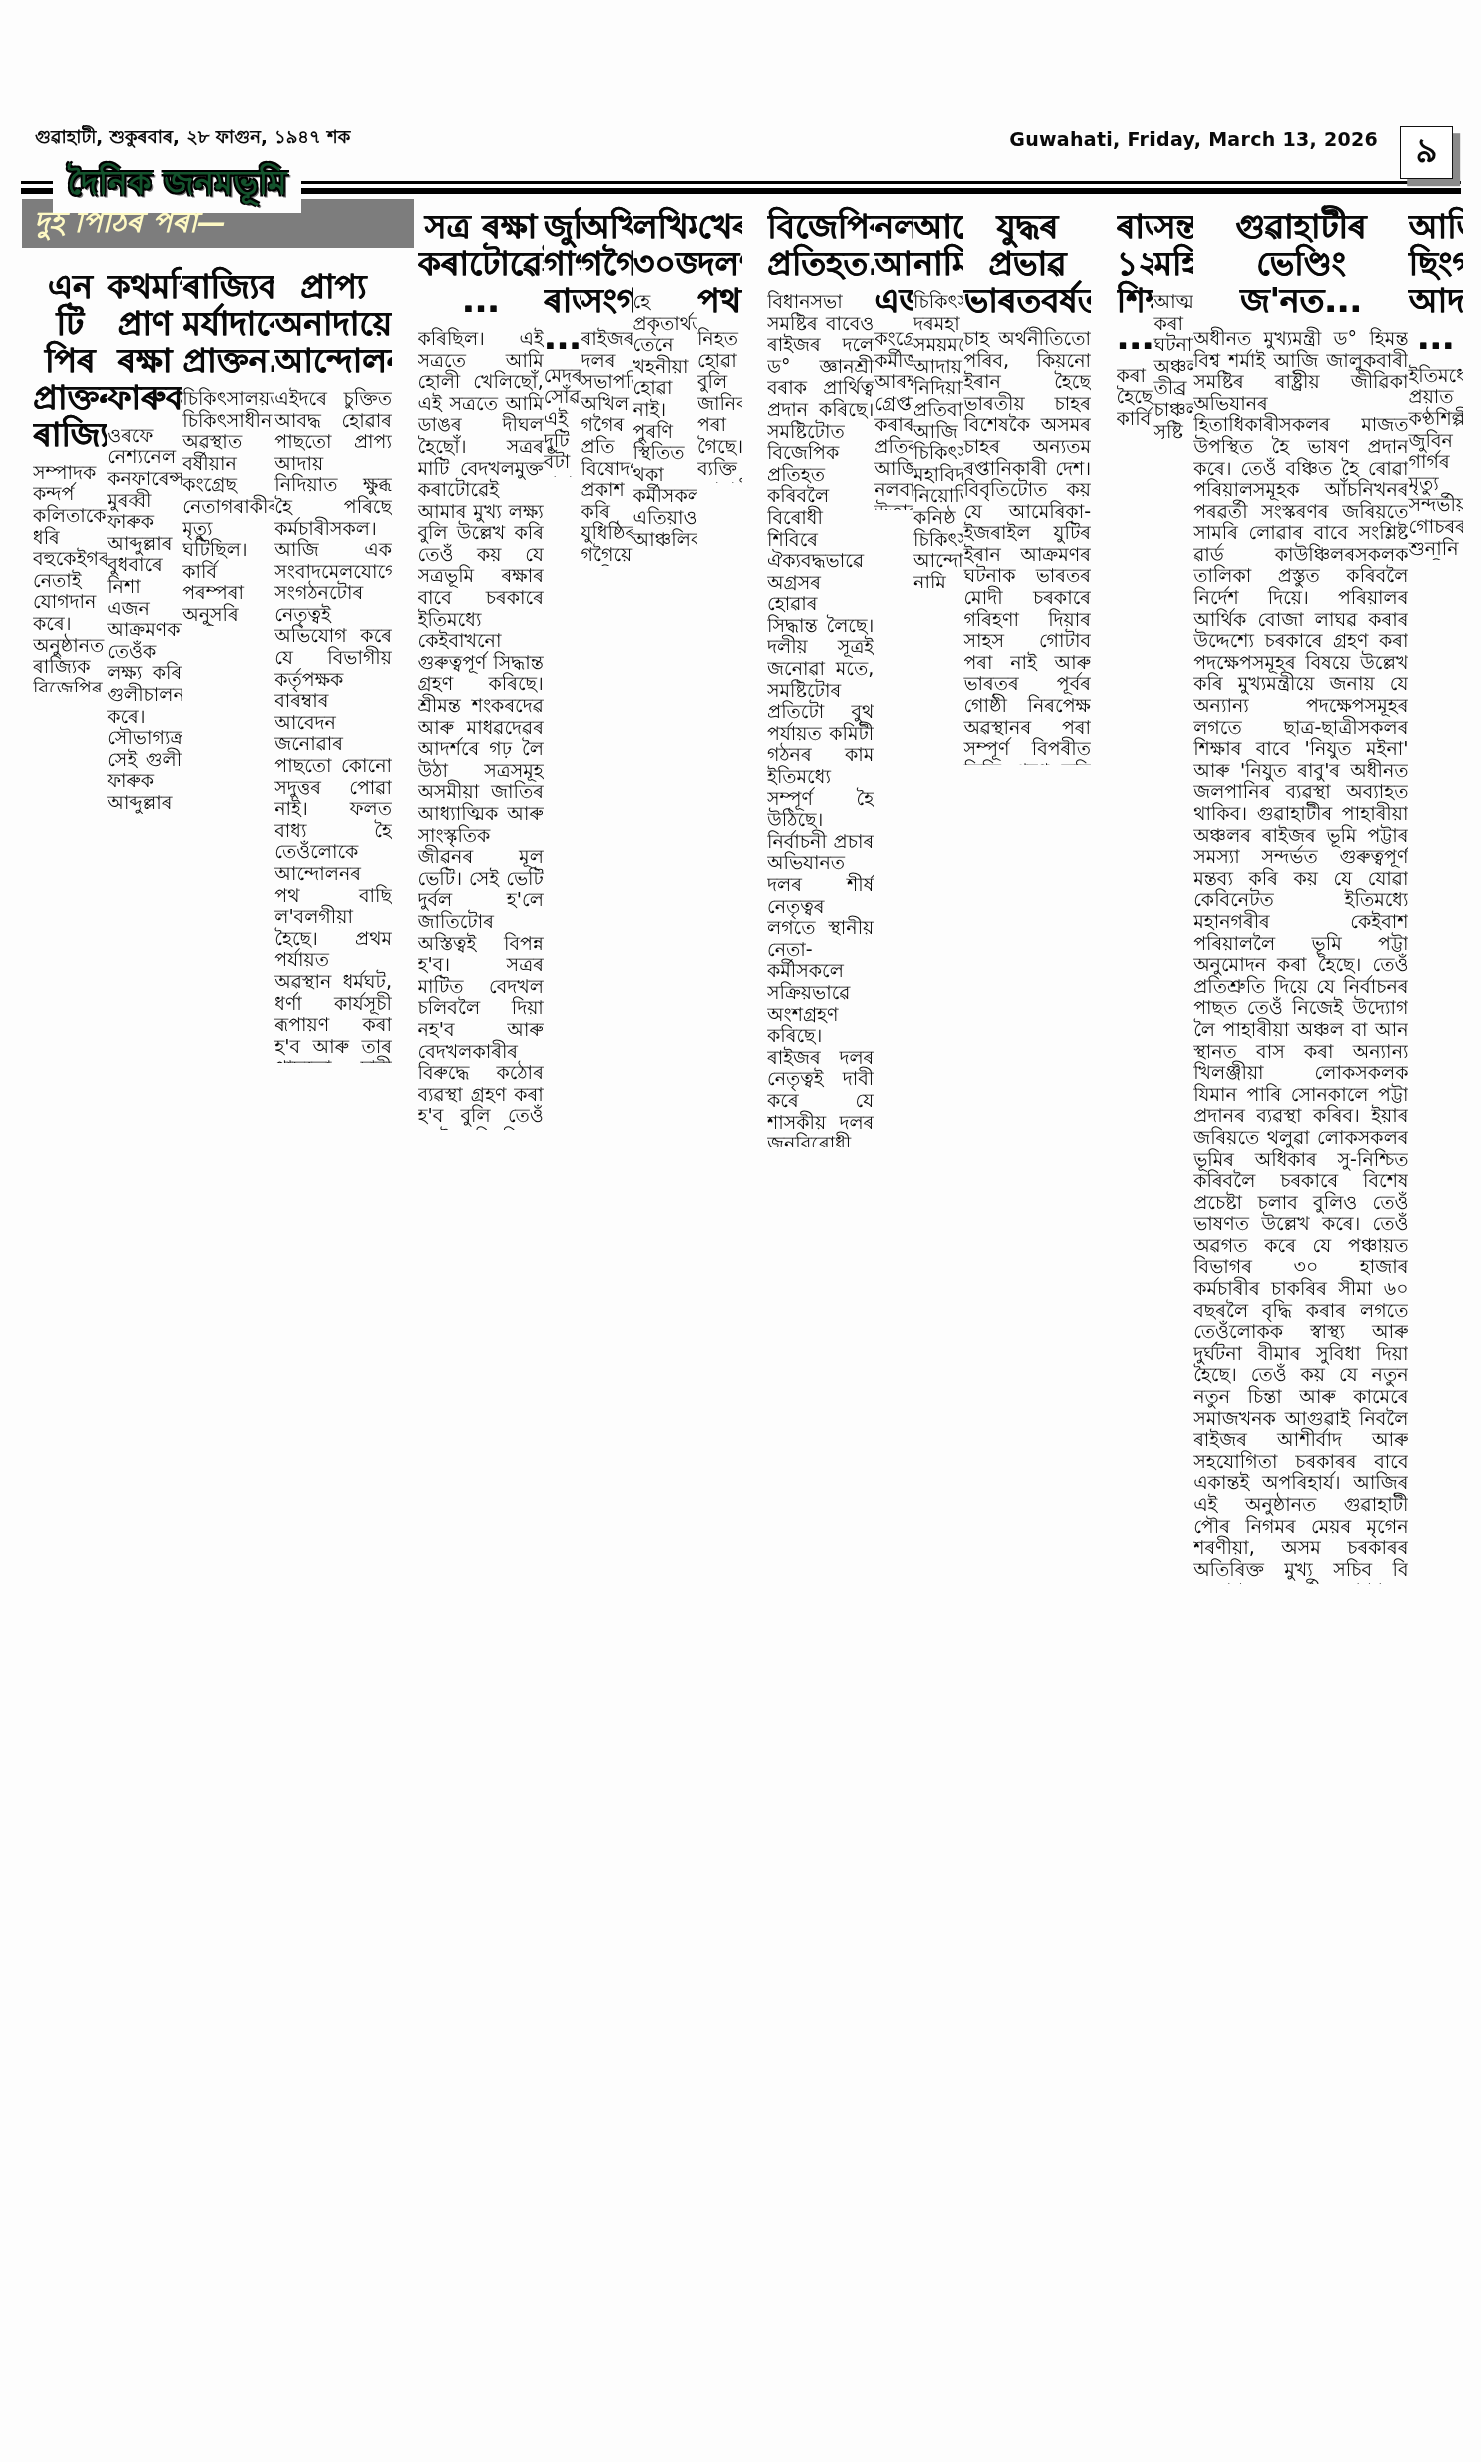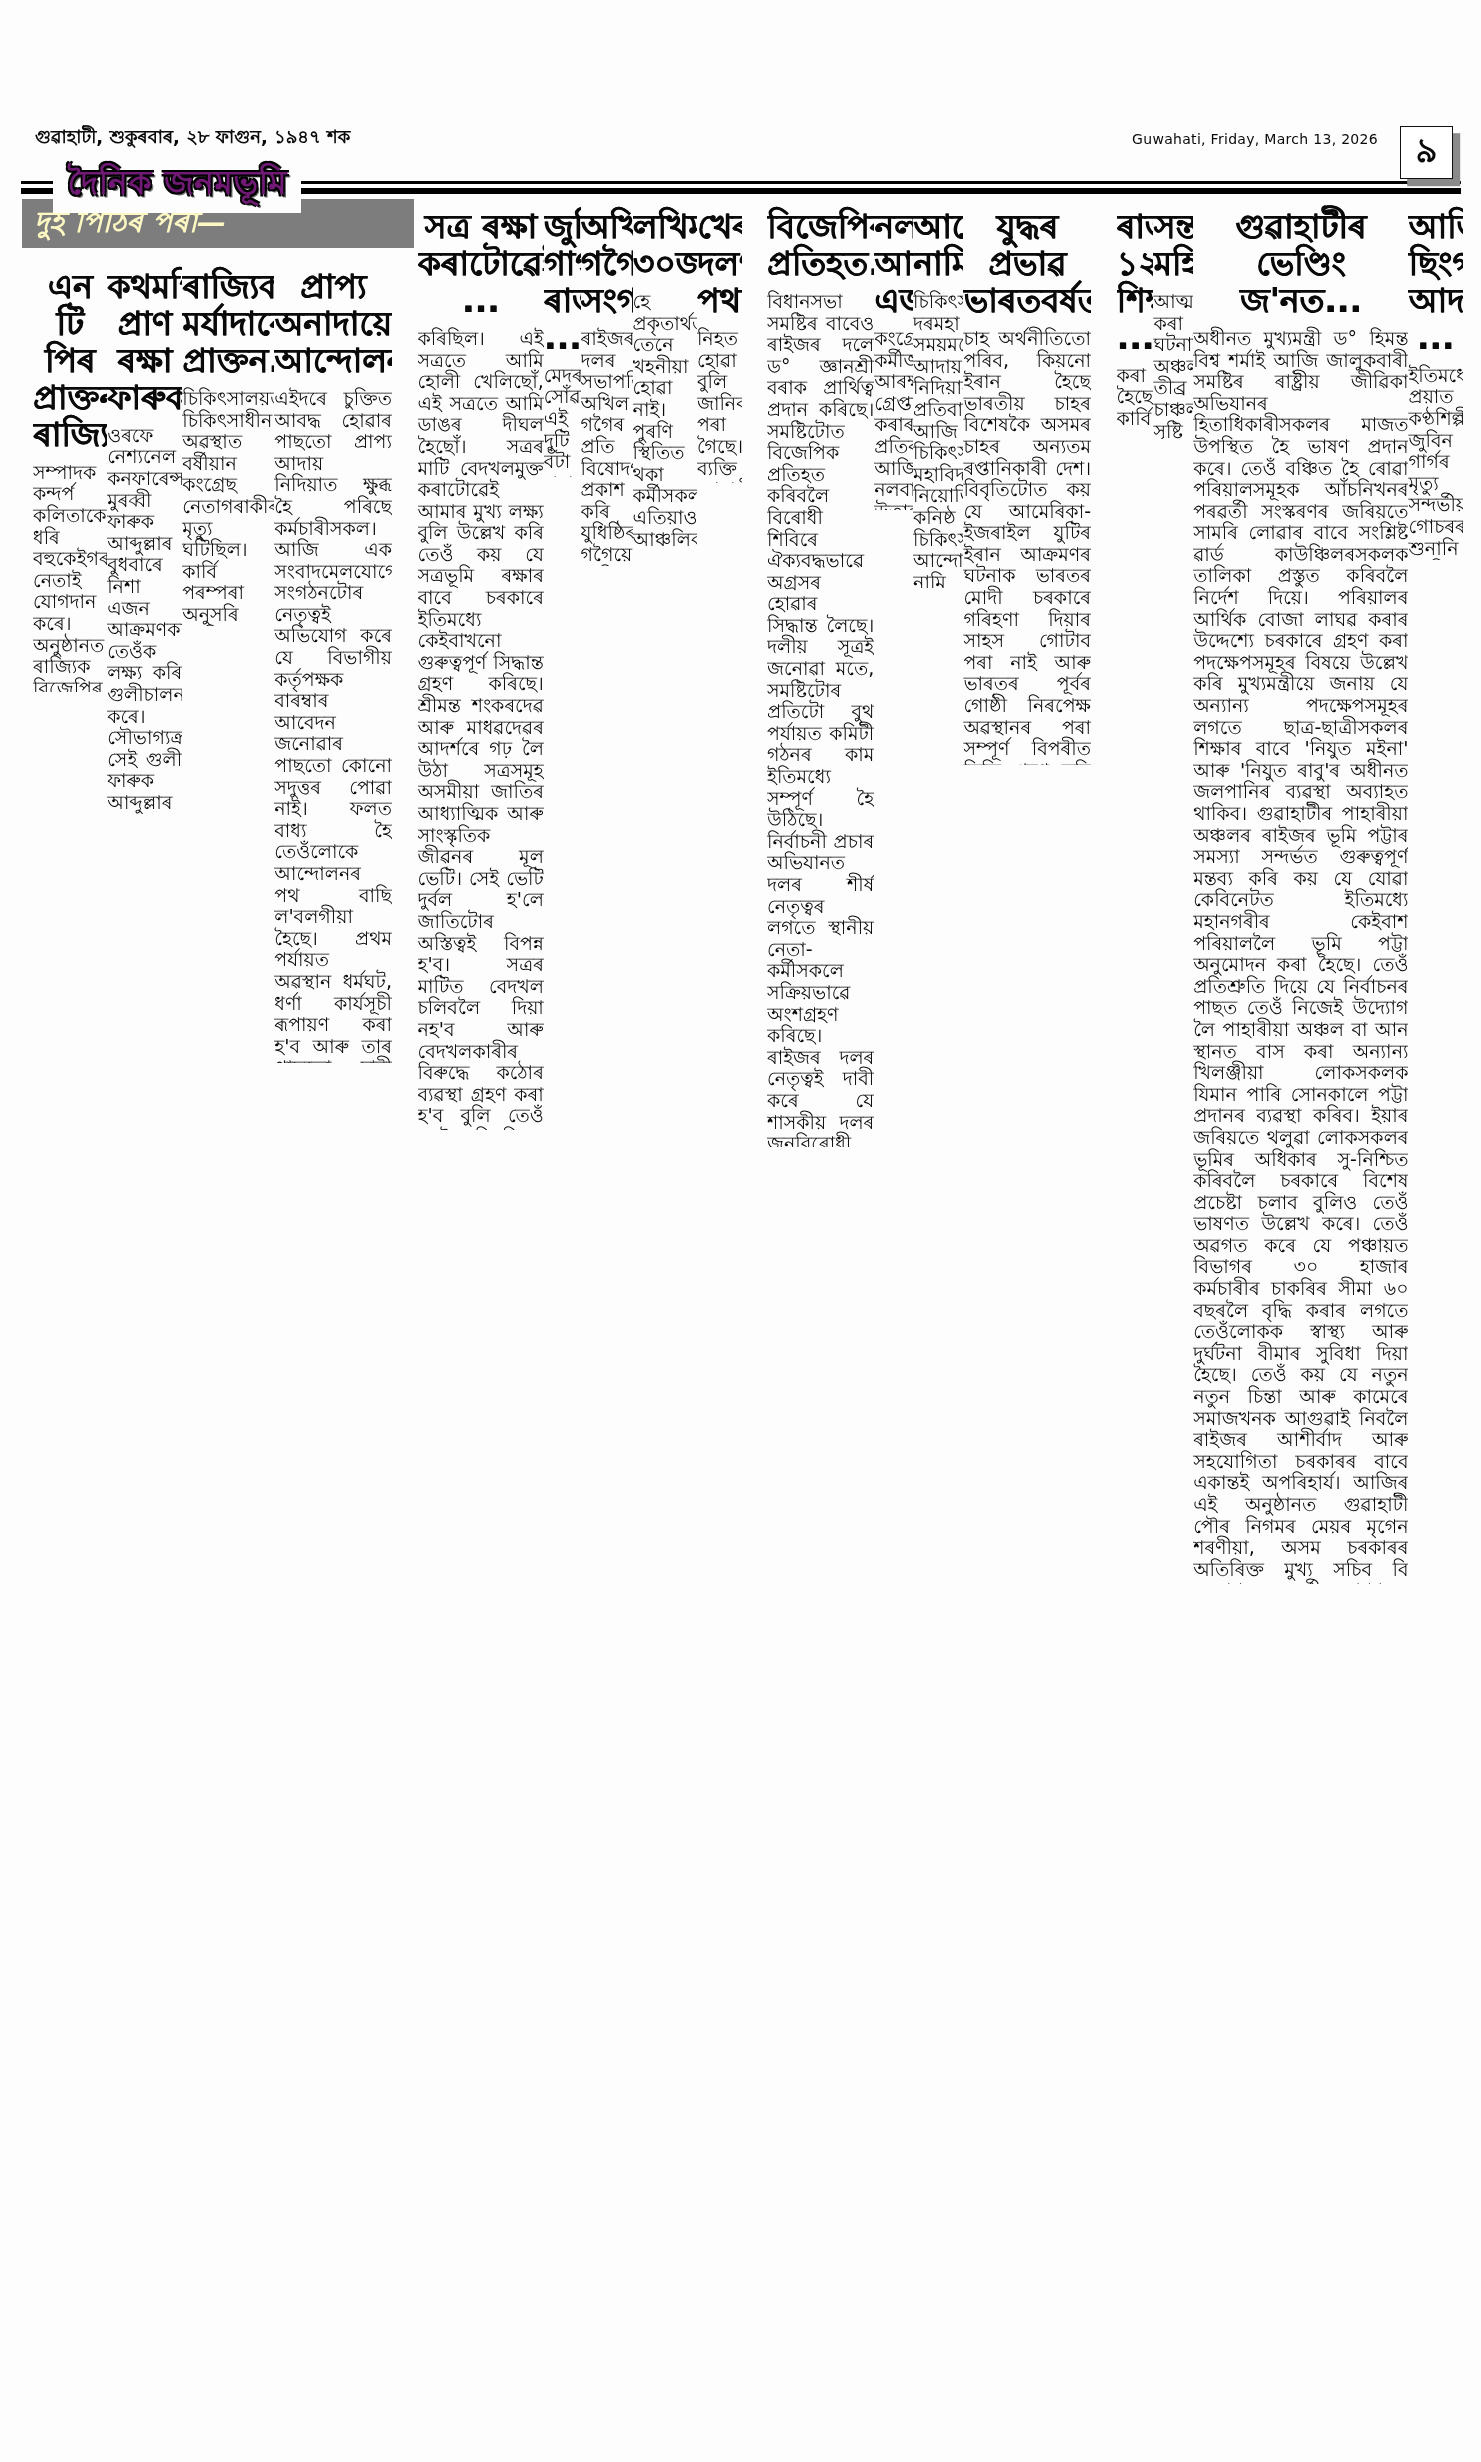--- a/index.html
+++ b/index.html
@@ -4,30 +4,30 @@
 <style>
   html,body{margin:0;padding:0;}
   body{
     width:1482px;height:2462px;position:relative;background:#fdfdfd;color:#0a0a0a;
     font-family:"DejaVu Sans","Liberation Sans",sans-serif;overflow:hidden;
   }
   
   .dateline-row{position:absolute;top:123px;left:35px;right:104px;display:flex;
     justify-content:space-between;align-items:center;}
   .dateline-as{font-size:18px;font-weight:bold;}
-  .dateline-en{font-size:14px;font-weight:normal;letter-spacing:0.3px;}
+  .dateline-en{font-size:19px;font-weight:bold;letter-spacing:0.3px;}
   .page-box{position:absolute;top:126px;right:29px;width:51px;height:51px;background:#fff;
     border:1.7px solid #111;box-shadow:7.2px 7.2px 0 #8a8a8a;display:flex;align-items:center;
     justify-content:center;font-size:34px;font-weight:bold;z-index:3;}
   
   .rule-row{position:absolute;top:181px;left:21px;right:21px;z-index:1;}
   .rule-thin{height:2.8px;background:#000;}
   .rule-thick{height:6.6px;background:#000;margin-top:3.9px;}
   .nameplate{position:absolute;top:157px;left:53px;z-index:2;background:#fdfdfd;
-    padding:0 14.4px;font-size:33px;font-weight:bold;letter-spacing:0.6px;color:#701a75;
+    padding:0 14.4px;font-size:33px;font-weight:bold;letter-spacing:0.6px;color:#14532d;
     text-shadow:-1.7px -1.7px 0 #000,1.7px -1.7px 0 #000,-1.7px 1.7px 0 #000,1.7px 1.7px 0 #000,2.8px 2.8px 0 #777;}
   
   .section-banner{position:absolute;top:199px;left:22px;width:392px;height:49px;background:#7d7d7d;
     color:#fef9c3;font-style:italic;font-weight:bold;font-size:29px;display:flex;align-items:center;
     padding-left:12px;box-sizing:border-box;}
   
   .page-cols{position:absolute;top:195px;left:33px;display:flex;gap:25.5px;}
   .col{display:flex;flex-direction:row;}
   .col1{width:359px;padding-top:60px;}
   .col2{width:324px;}

